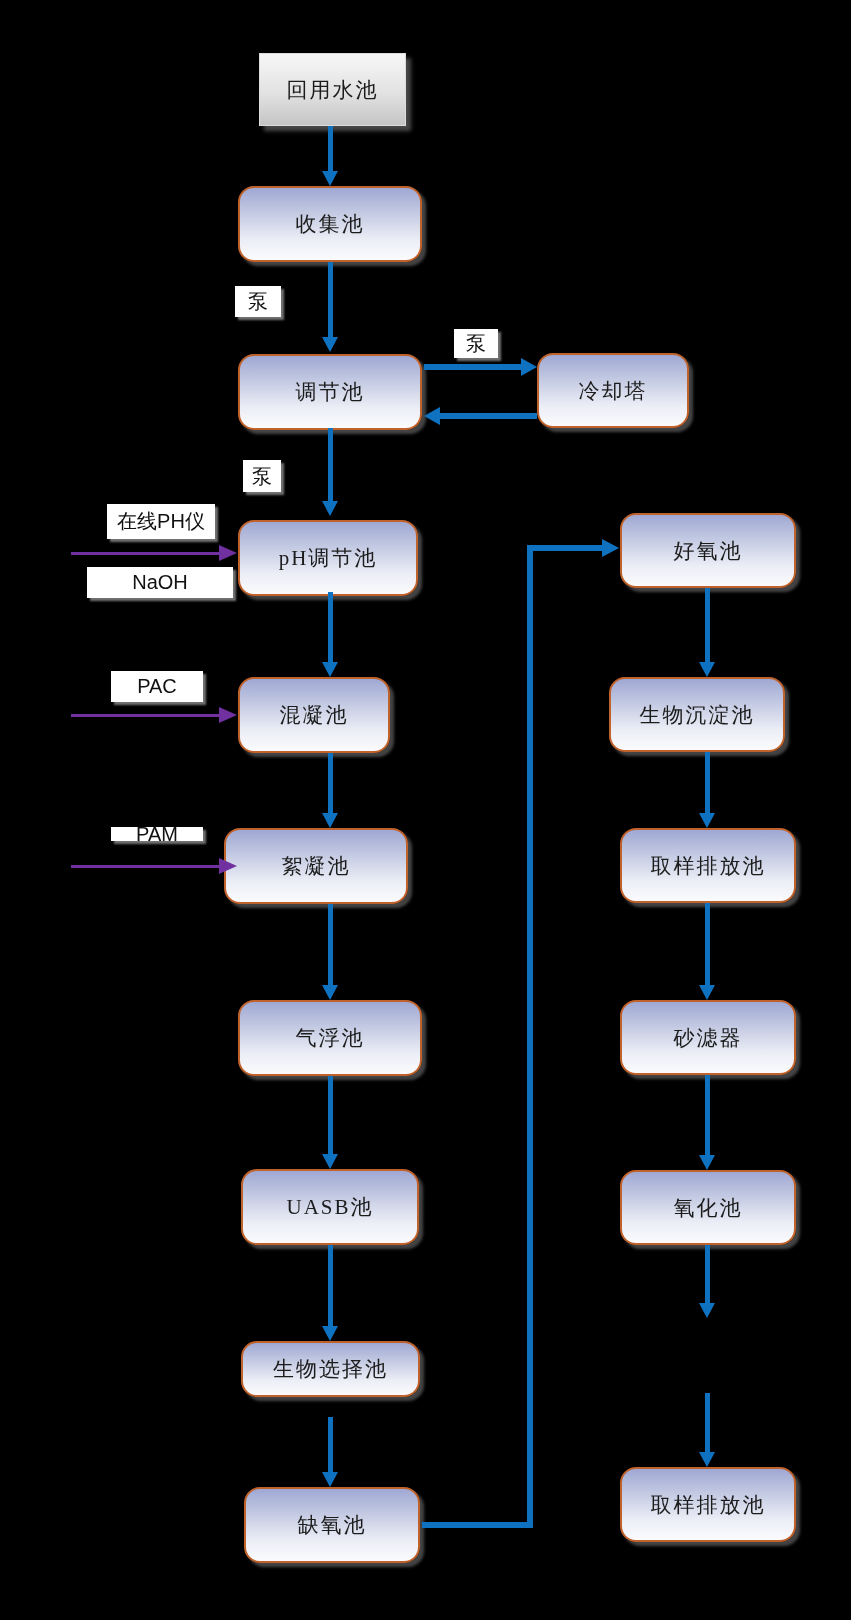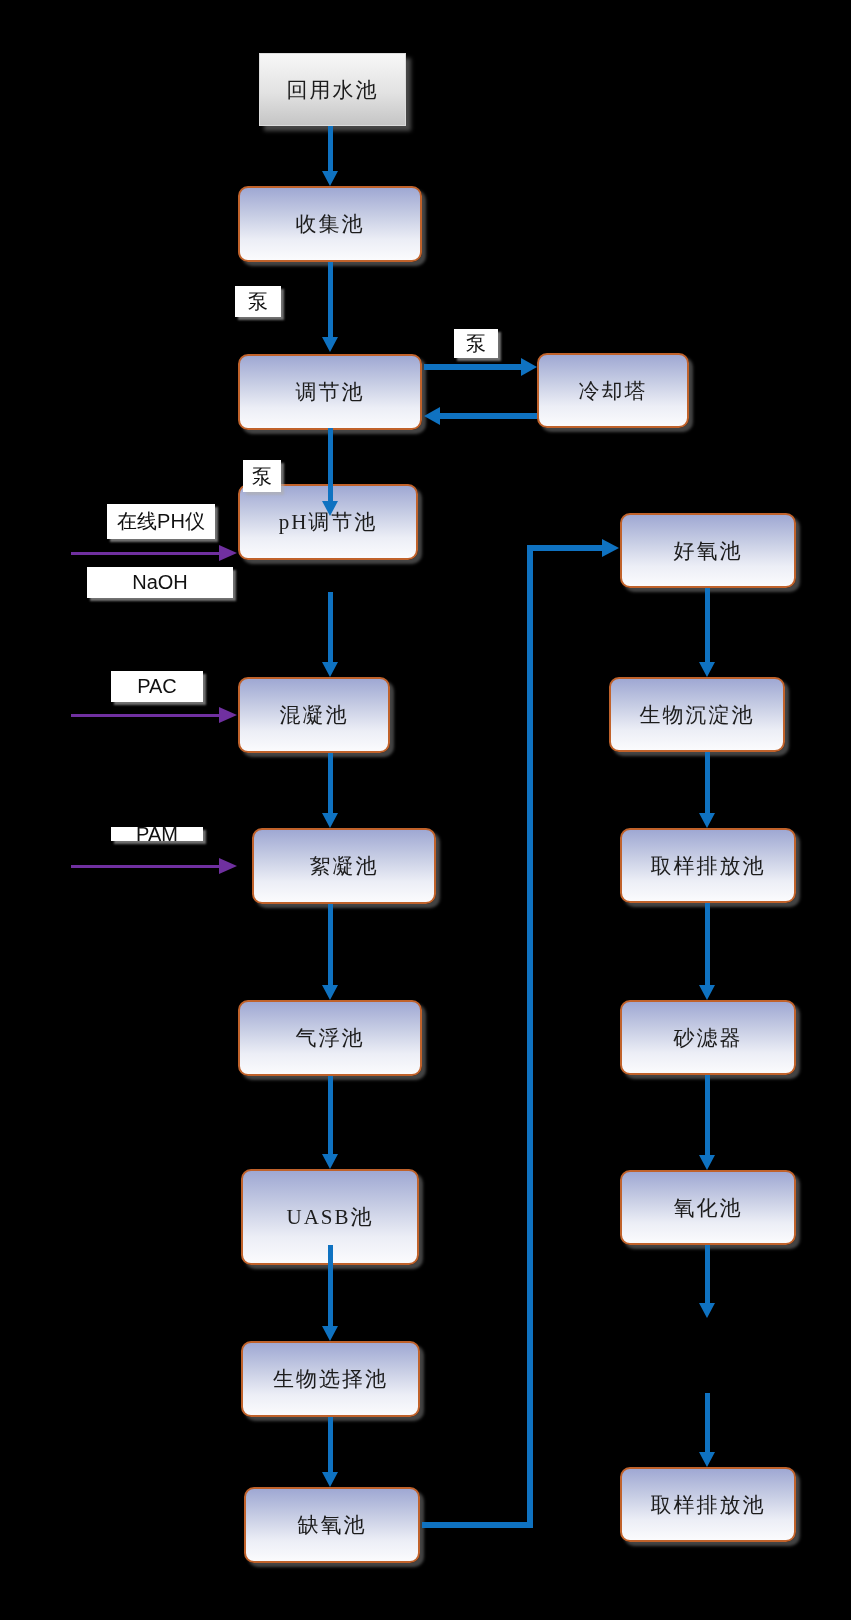--- a/index.html
+++ b/index.html
@@ -7,21 +7,21 @@
     position:relative;
     width:851px;height:1620px;
     background:var(--canvas-bg,#000);
     overflow:hidden;
     font-family:"Liberation Sans","DejaVu Sans",sans-serif;
   }
   
   .node{
     position:absolute;
     border:2px solid var(--node-border,#c0622b);
-    border-radius:10px;
+    border-radius:16px;
     background:linear-gradient(180deg,var(--node-top,#9fa8d3) 0%,#c7cde4 38%,#eceef6 72%,#fbfbfd 100%);
     box-shadow:4px 4px 3px rgba(150,150,150,.45);
     display:flex;align-items:center;justify-content:center;
     box-sizing:border-box;
   }
   .node-label{
     font-family:"Liberation Serif","DejaVu Serif",serif;
     font-size:21px;color:#1c1c1c;letter-spacing:2px;white-space:nowrap;
   }
   
@@ -71,36 +71,36 @@
   <div class="src" style="left:259px;top:53px;width:147px;height:73px">
     <span class="node-label">回用水池</span>
   </div>
 
   <div class="node" style="left:238px;top:186px;width:184px;height:76px">
     <span class="node-label">收集池</span>
     </div>
   <div class="node" style="left:238px;top:354px;width:184px;height:76px">
     <span class="node-label">调节池</span>
     </div>
-  <div class="node" style="left:238px;top:484px;width:180px;height:76px">
+  <div class="node" style="left:238px;top:520px;width:180px;height:76px">
     <span class="node-label">pH调节池</span>
     </div>
   <div class="node" style="left:238px;top:677px;width:152px;height:76px">
     <span class="node-label">混凝池</span>
     </div>
-  <div class="node" style="left:252px;top:828px;width:184px;height:76px">
+  <div class="node" style="left:224px;top:828px;width:184px;height:76px">
     <span class="node-label">絮凝池</span>
     </div>
   <div class="node" style="left:238px;top:1000px;width:184px;height:76px">
     <span class="node-label">气浮池</span>
     </div>
-  <div class="node" style="left:241px;top:1169px;width:178px;height:96px">
+  <div class="node" style="left:241px;top:1169px;width:178px;height:76px">
     <span class="node-label">UASB池</span>
     </div>
-  <div class="node" style="left:241px;top:1341px;width:179px;height:76px">
+  <div class="node" style="left:241px;top:1341px;width:179px;height:56px">
     <span class="node-label">生物选择池</span>
     </div>
   <div class="node" style="left:244px;top:1487px;width:176px;height:76px">
     <span class="node-label">缺氧池</span>
     </div>
 
   <div class="node" style="left:537px;top:353px;width:152px;height:75px">
     <span class="node-label">冷却塔</span>
     </div>
 

